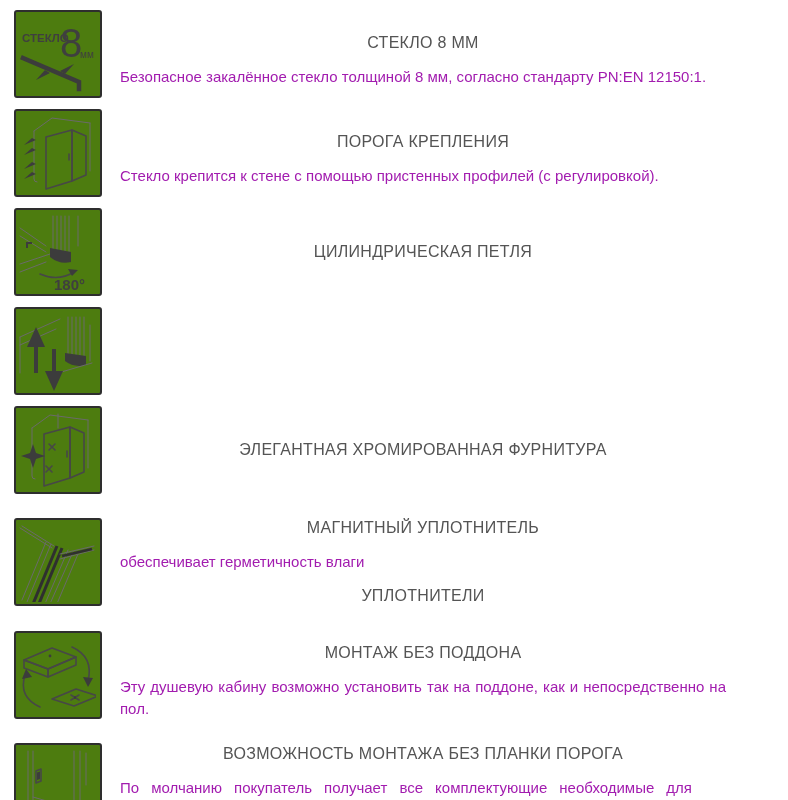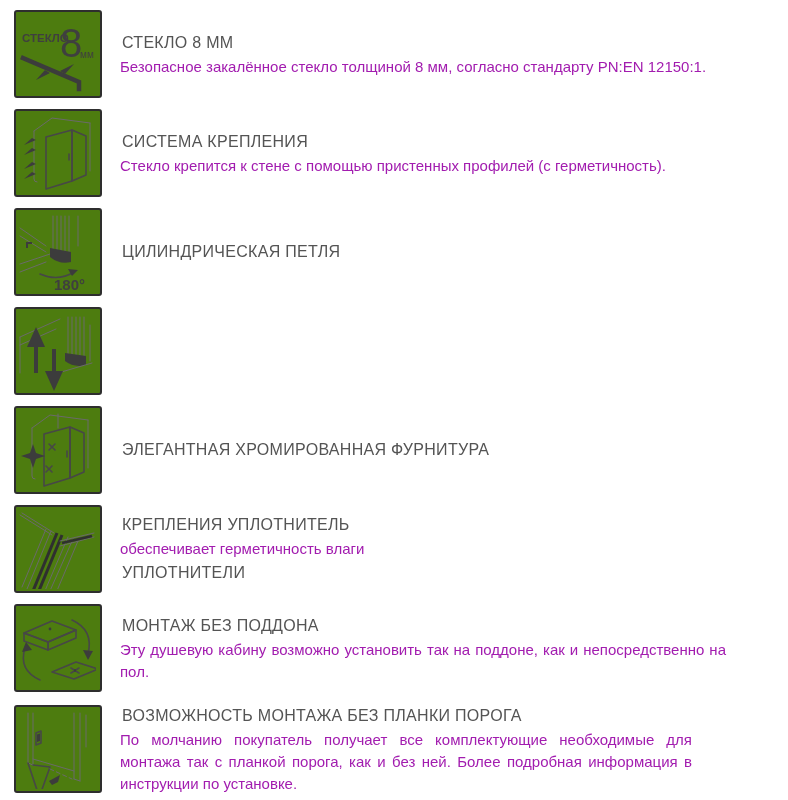--- a/index.html
+++ b/index.html
@@ -16,22 +16,22 @@
   .icon-box {
     flex:0 0 auto;
     width:84px; height:84px;
     border:2px solid #2e2e2e; border-radius:3px;
     background:#4d7c0f;
     display:flex; align-items:center; justify-content:flex-start;
   }
   .icon-box svg { display:block; }
   .text-col { margin-left:18px; flex:1; min-width:0; max-width:606px; }
   .feature-title {
-    margin:2px; font-size:16px; font-weight:normal;
-    color:#545454; letter-spacing:.3px; line-height:22px;
+    margin:12px; font-size:16px; font-weight:normal;
+    color:#545454; letter-spacing:.3px; line-height:22px;text-align:center;
   }
   .feature-desc {
     margin:0; font-size:15px; color:#a21caf;
     line-height:22px; text-align:justify;
   }
   .feature-desc.narrow { max-width:572px; }
   .stroke { stroke:#474747; fill:none; stroke-width:1.6; stroke-linecap:round; stroke-linejoin:round; }
   .thin   { stroke:#6a6a6a; fill:none; stroke-width:1; stroke-linecap:round; }
   .thick  { stroke:#3c3c3c; fill:none; stroke-width:4.5; stroke-linecap:square; }
   .fillDark { fill:#3c3c3c; stroke:none; }
@@ -66,22 +66,22 @@
       <path class="stroke" d="M53 41 L53 47 M56 41 L56 47"></path>
       <g class="fillDark">
         <path d="M8 32 L20 27 L16 25 Z"></path>
           <path d="M8 42 L20 37 L16 35 Z"></path>
         <path d="M8 56 L20 51 L16 49 Z"></path>
           <path d="M8 66 L20 61 L16 59 Z"></path>
       </g>
     </svg>
   </div>
   <div class="text-col">
-    <h3 class="feature-title">СИСТЕМА КРЕПЛЕНИЯ</h3>
-    <p class="feature-desc">Стекло крепится к стене с помощью пристенных профилей (с герметичность).</p>
+    <h3 class="feature-title">ПОРОГА КРЕПЛЕНИЯ</h3>
+    <p class="feature-desc">Стекло крепится к стене с помощью пристенных профилей (с регулировкой).</p>
   </div>
 </section>
 
 <section class="feature-row">
   <div class="icon-box">
     <svg width="80" height="80" viewBox="0 0 80 80">
       <path class="thin" d="M37 4 L37 40 M41 4 L41 40 M45 4 L45 42 M49 4 L49 42 M53 4 L53 44"></path>
       <path class="thin" d="M4 16 L30 34 M4 24 L30 40 M4 52 L34 42 M4 60 L30 50 M62 4 L62 34"></path>
       <path class="fillDark" d="M34 36 L55 40 L55 50 Q44 53 34 45 Z"></path>
       <path class="stroke" d="M24 62 Q 42 70 58 60" fill="none"></path>
@@ -132,21 +132,21 @@
       <path class="thin" d="M4 6 L36 26 M6 4 L38 24"></path>
       <path class="thin" d="M30 20 L6 78 M35 22 L11 80"></path>
       <path d="M41 24 L17 82" stroke="#2f2f2f" stroke-width="3"></path>
       <path d="M46 26 L22 84" stroke="#2f2f2f" stroke-width="3"></path>
       <path class="thin" d="M52 28 L28 84 M57 30 L33 84 M62 32 L40 84"></path>
       <path class="thin" d="M44 32 L78 24 M44 37 L78 28"></path>
       <path d="M46 34 L76 27" stroke="#2f2f2f" stroke-width="2.5"></path>
     </svg>
   </div>
   <div class="text-col">
-    <h3 class="feature-title">КРЕПЛЕНИЯ УПЛОТНИТЕЛЬ</h3>
+    <h3 class="feature-title">МАГНИТНЫЙ УПЛОТНИТЕЛЬ</h3>
     <p class="feature-desc">обеспечивает герметичность влаги</p>
     <h3 class="feature-title">УПЛОТНИТЕЛИ</h3>
   </div>
 </section>
 
 <section class="feature-row">
   <div class="icon-box">
     <svg width="80" height="80" viewBox="0 0 80 80">
       <polygon class="stroke" points="8,25 36,13 60,22 32,34"></polygon>
       <polygon class="stroke" points="8,25 8,33 32,42 32,34"></polygon>

